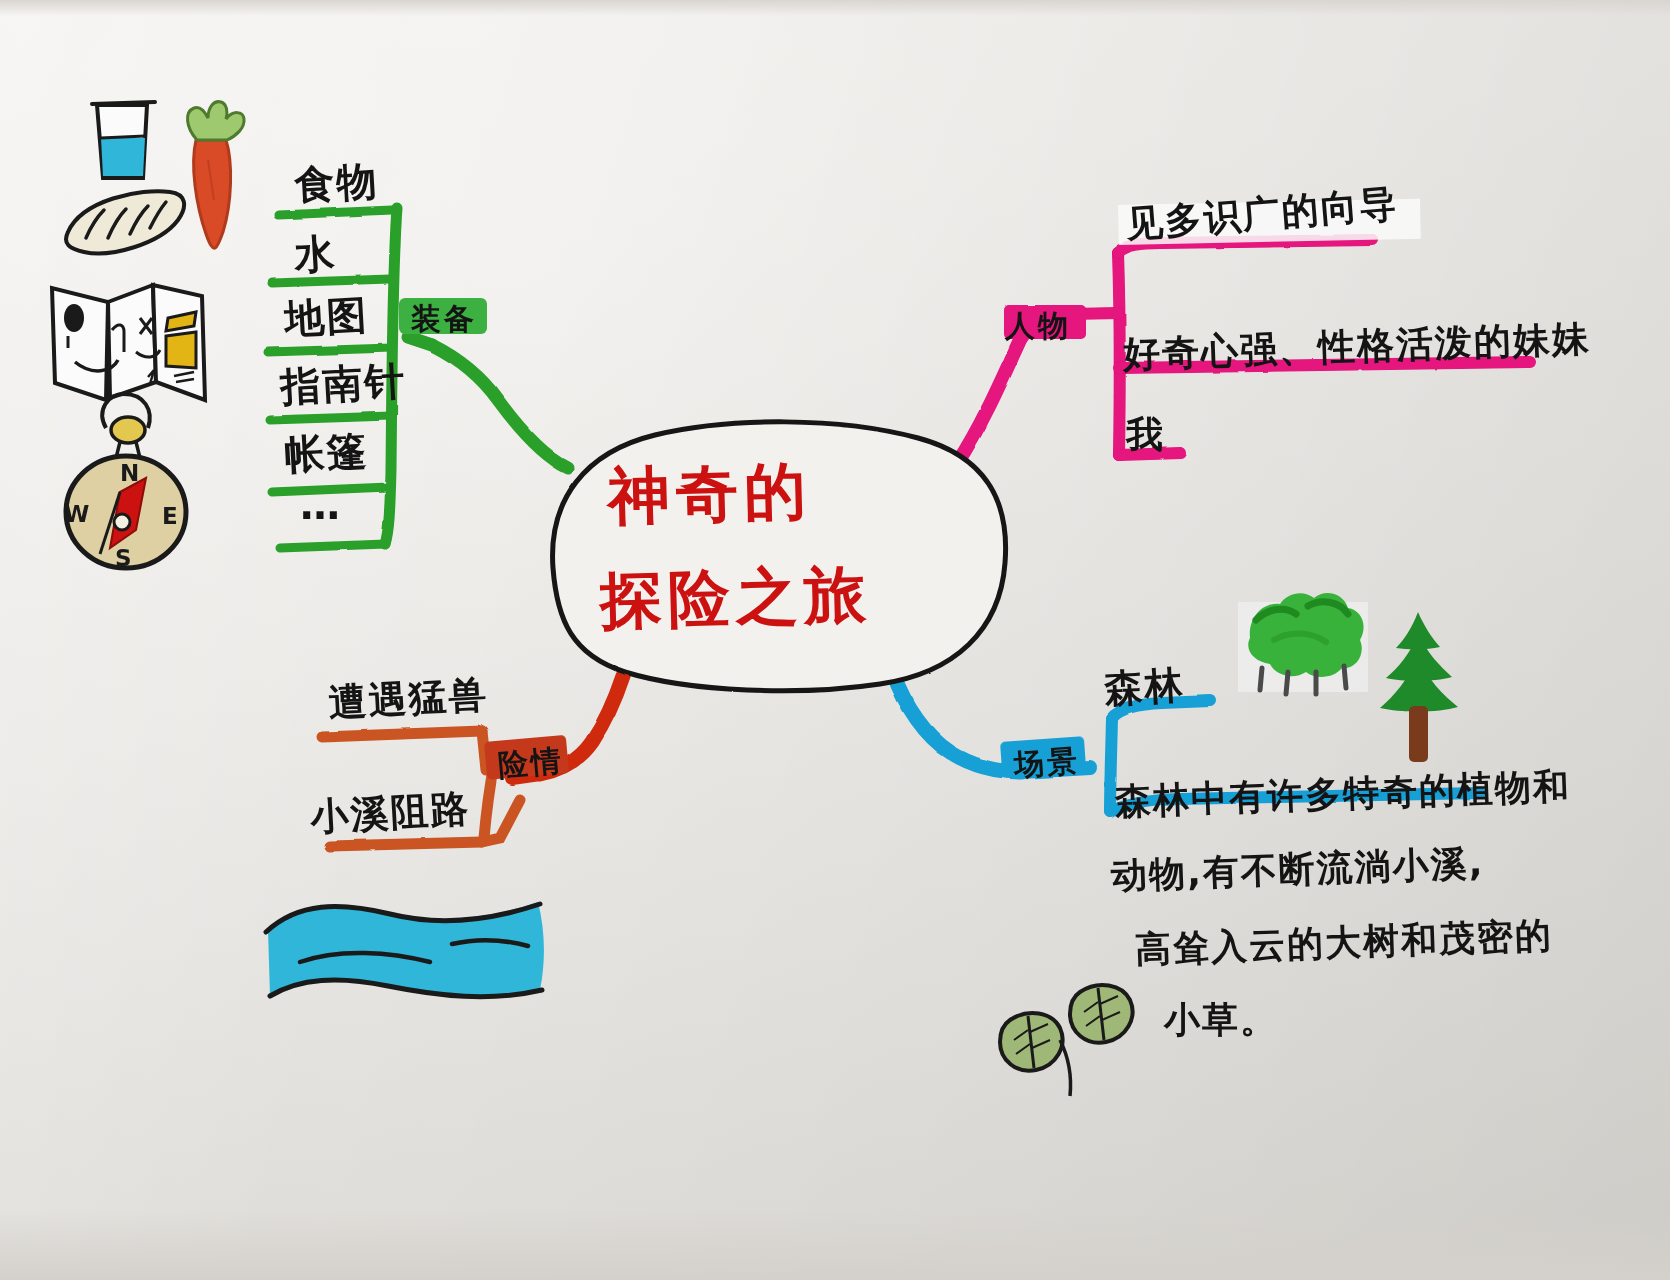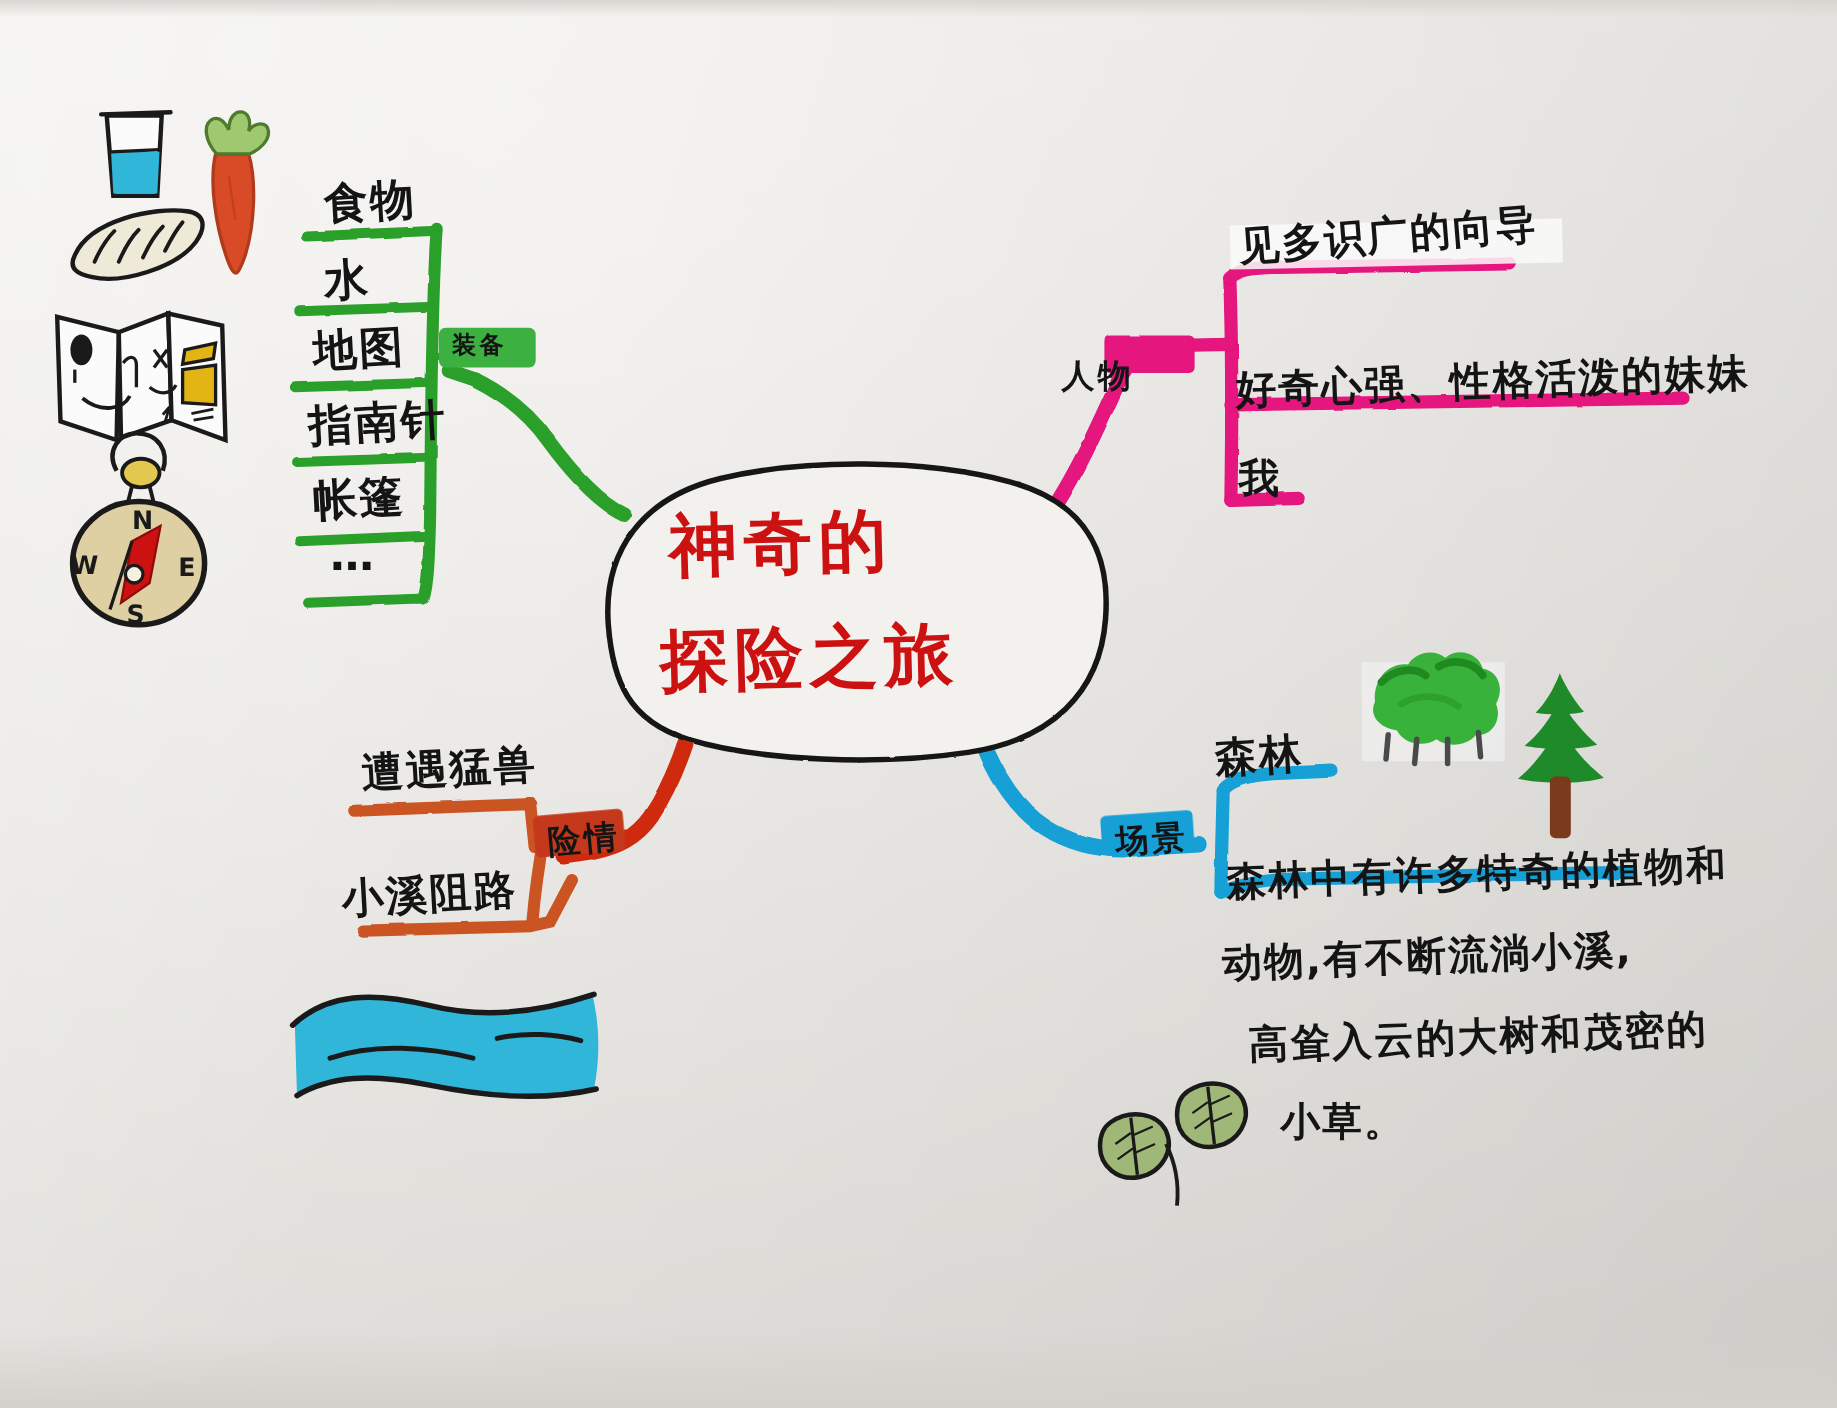--- a/index.html
+++ b/index.html
@@ -259,29 +259,29 @@
              C1016,1074 1000,1060 1000,1042 C1000,1032 1004,1024 1010,1020 Z" fill="#9fb877" stroke="#1a1a1a" stroke-width="4"></path>
     <path d="M1028,1016 L1034,1068" stroke="#1a1a1a" stroke-width="3"></path>
     <path d="M1028,1030 L1014,1040 M1030,1044 L1016,1054 M1030,1032 L1048,1024 M1032,1048 L1050,1040" stroke="#1a1a1a" stroke-width="2"></path>
     <path d="M1060,1040 C1068,1056 1072,1076 1070,1096" stroke="#1a1a1a" stroke-width="3.5" fill="none"></path>
   </g>
 </svg>
 
 <div class="center-title" style="left:608px;top:452px;font-size:62px;transform:rotate(-1.5deg);">神奇的</div>
 <div class="center-title" style="left:600px;top:556px;font-size:62px;transform:rotate(-1.5deg);">探险之旅</div>
 
-<div class="nodelabel" style="left:402px;top:296px;font-size:22px;">装备</div>
+<div class="nodelabel" style="left:402px;top:296px;font-size:30px;">装备</div>
 <div class="hw slant" style="left:296px;top:158px;font-size:40px;">食物</div>
 <div class="hw slant" style="left:296px;top:228px;font-size:40px;">水</div>
 <div class="hw slant" style="left:286px;top:292px;font-size:40px;">地图</div>
 <div class="hw slant" style="left:282px;top:360px;font-size:40px;">指南针</div>
 <div class="hw slant" style="left:286px;top:428px;font-size:40px;">帐篷</div>
 <div class="dots" style="left:300px;top:482px;font-size:40px;">…</div>
 
-<div class="nodelabel" style="left:956px;top:303px;font-size:30px;margin-top:16px;">人物</div>
+<div class="nodelabel" style="left:996px;top:303px;font-size:30px;">人物</div>
 <div class="hw slant2" style="left:1128px;top:200px;font-size:37px;">见多识广的向导</div>
 <div class="hw slant1" style="left:1124px;top:330px;font-size:37px;">好奇心强、性格活泼的妹妹</div>
 <div class="hw" style="left:1126px;top:410px;font-size:37px;">我</div>
 
 <div class="nodelabel" style="left:489px;top:740px;font-size:30px;transform:rotate(-5deg);">险情</div>
 <div class="hw slant" style="left:330px;top:678px;font-size:38px;">遭遇猛兽</div>
 <div class="hw slant" style="left:312px;top:792px;font-size:38px;">小溪阻路</div>
 
 <div class="nodelabel" style="left:1005px;top:740px;font-size:30px;transform:rotate(-4deg);">场景</div>
 <div class="hw slant" style="left:1106px;top:664px;font-size:38px;">森林</div>

